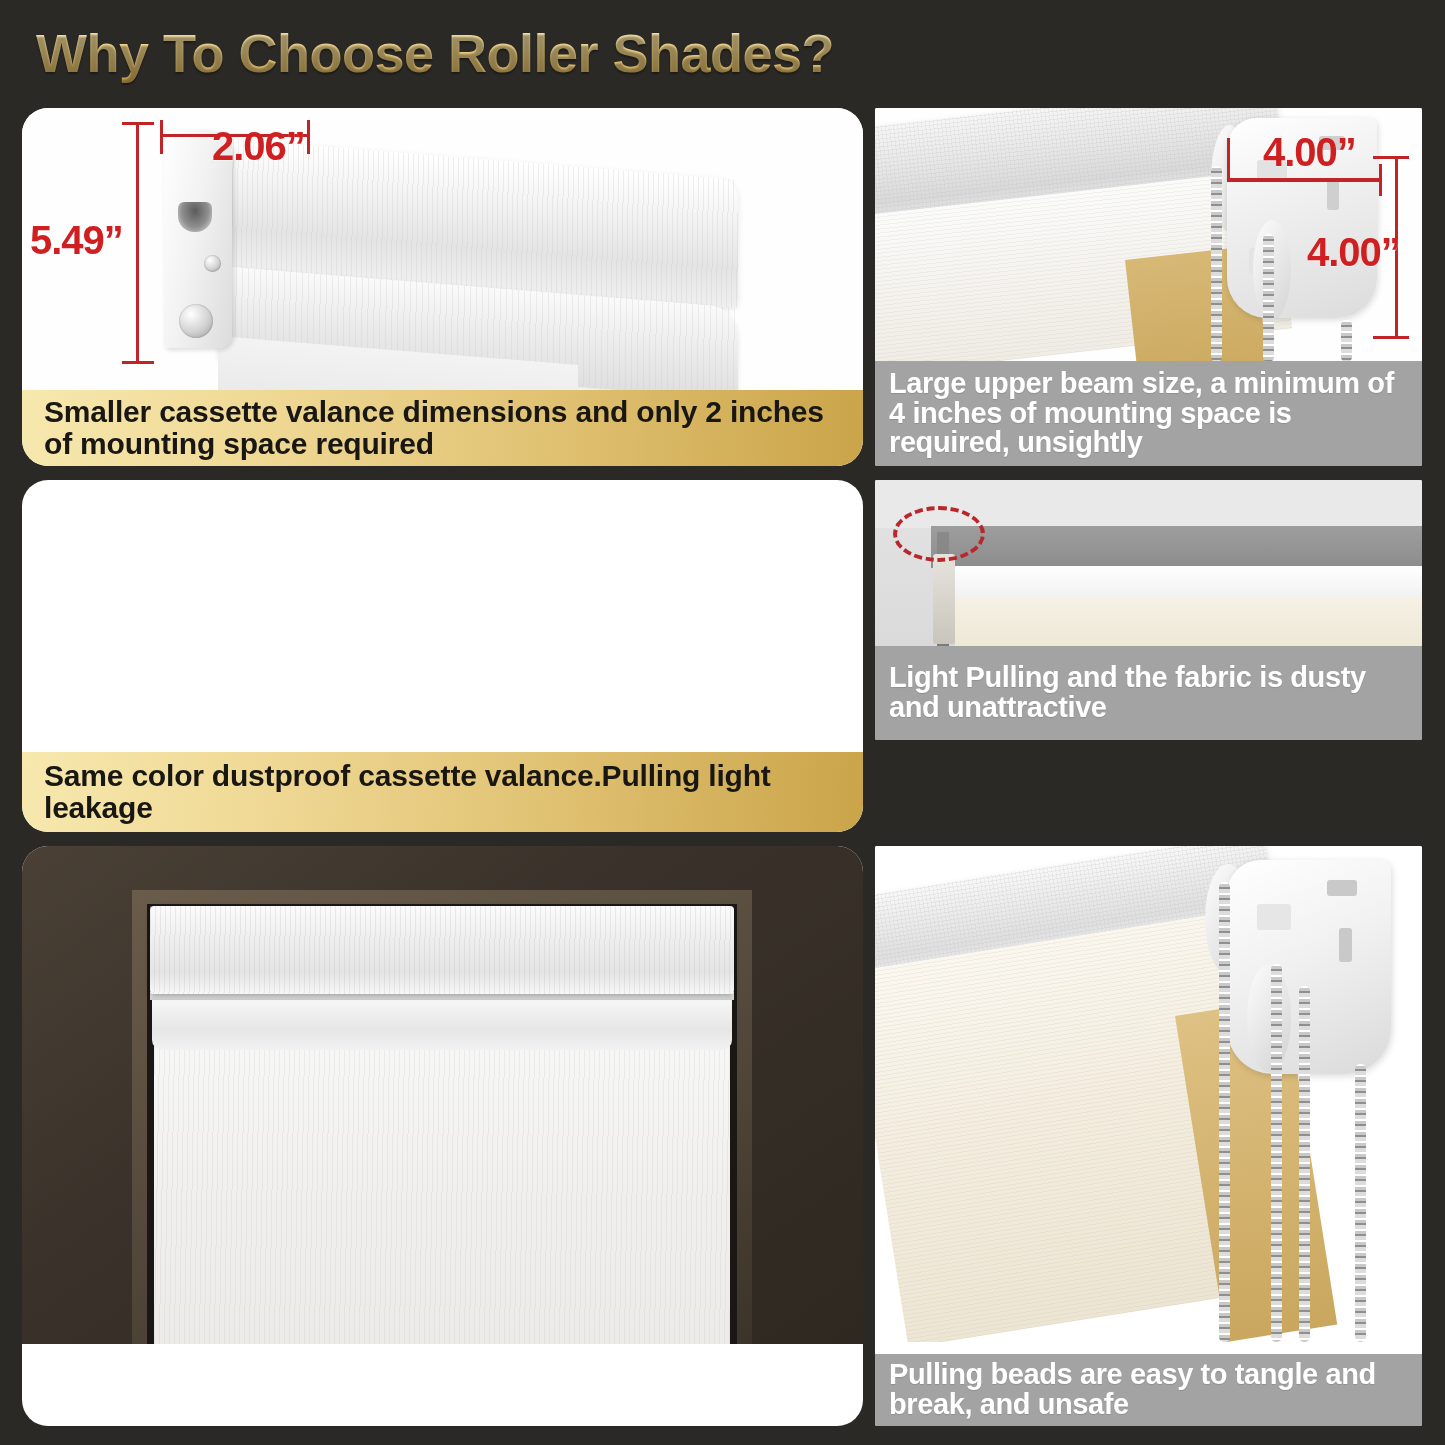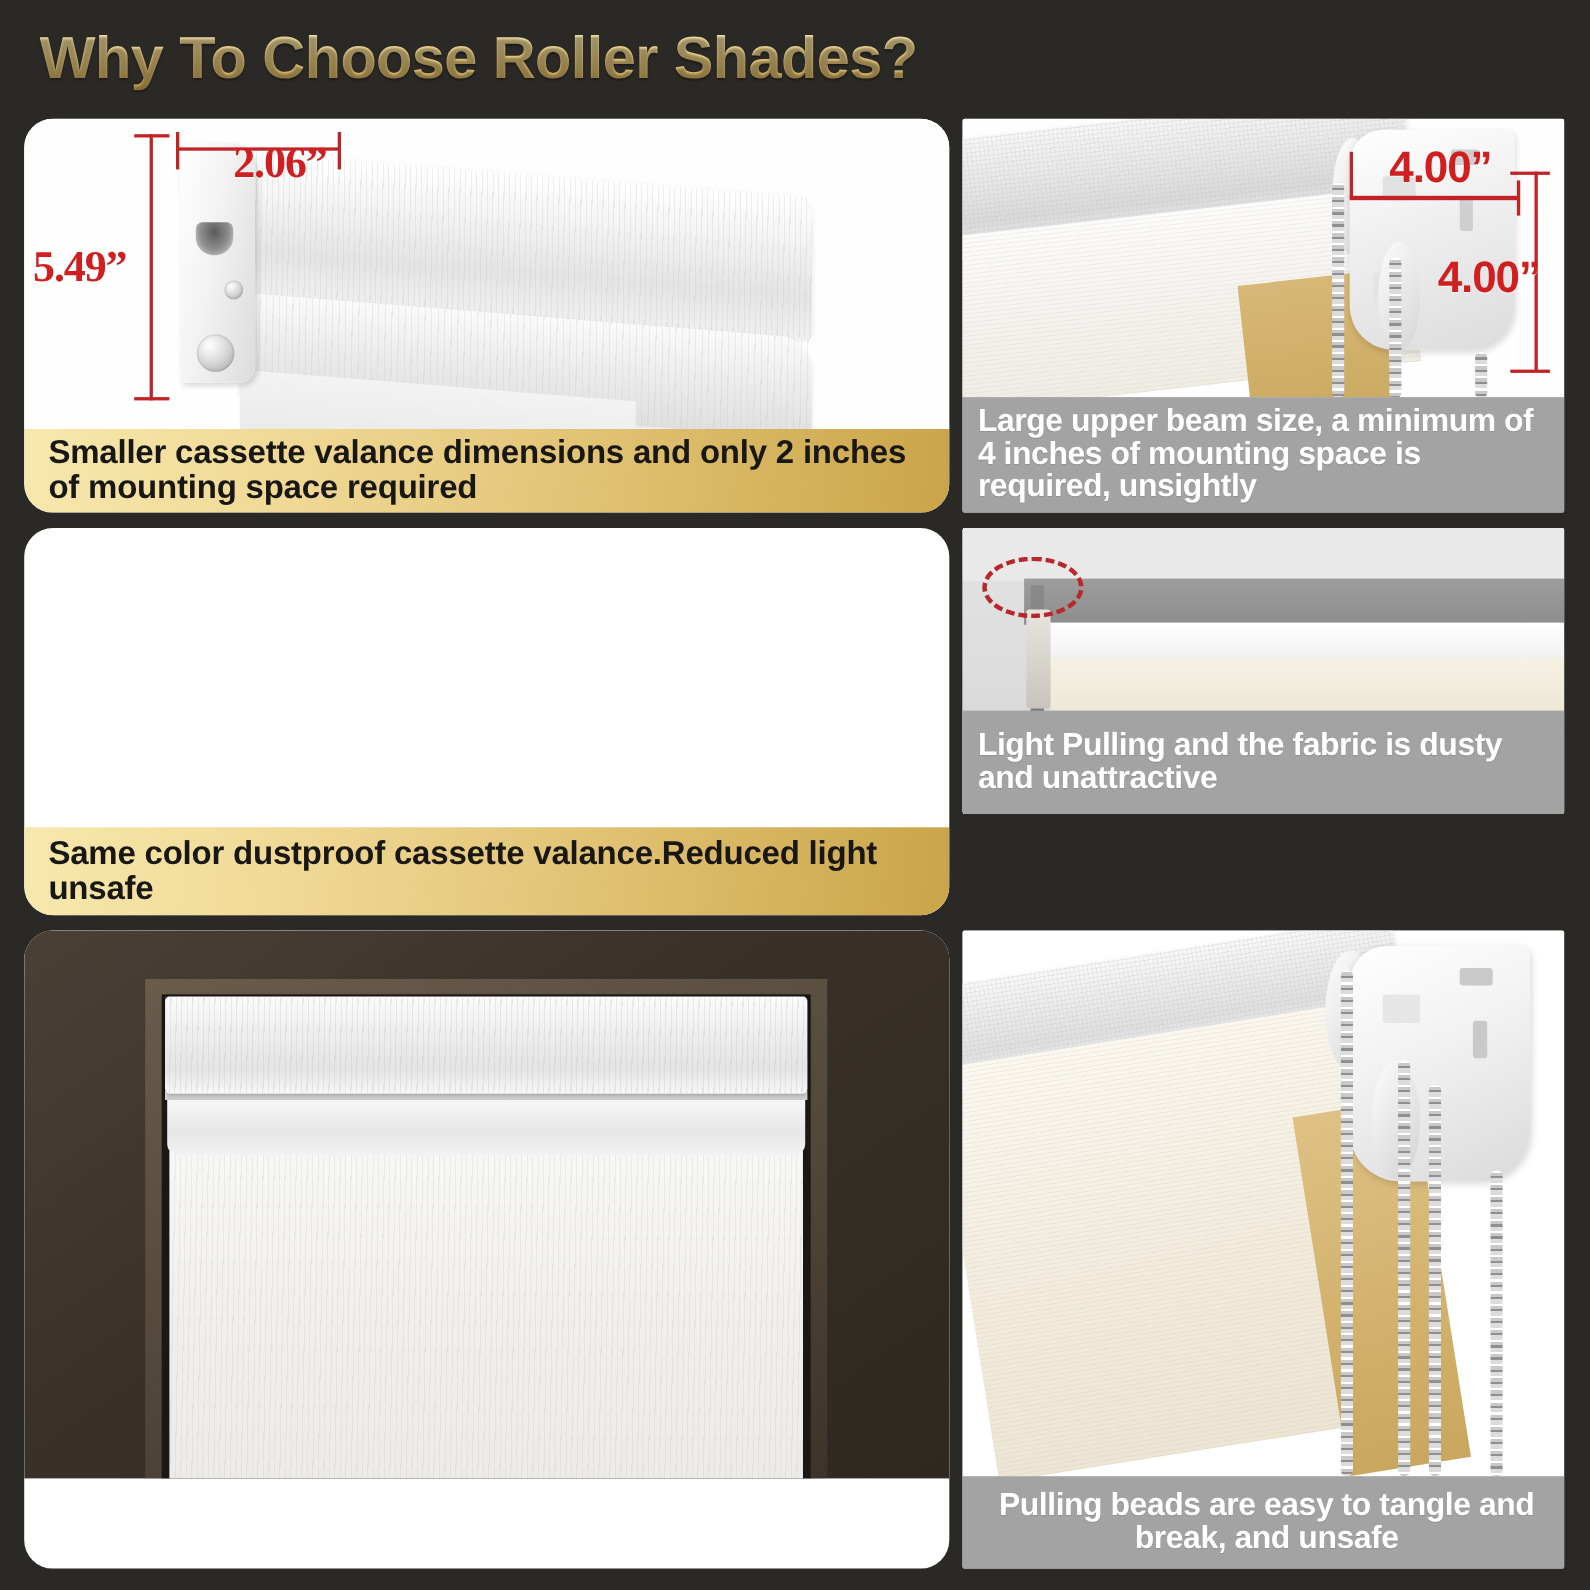--- a/index.html
+++ b/index.html
@@ -314,21 +314,21 @@
 
 <div id="page">
 
   <div class="page-title">Why To Choose Roller Shades?</div>
 
   <div class="grid">
 
     <div class="row" style="height:372px;">
 
       <div class="card left" style="top:0; height:358px;">
-        <div class="photo p1" style="height:282px;font-family:Liberation Serif, serif;">
+        <div class="photo p1" style="height:282px;">
           <div class="beam-top"></div>
           <div class="beam-bot"></div>
           <div class="skirt"></div>
           <div class="bracket"></div>
           <div class="screw1"></div>
           <div class="screw2"></div>
 
           <div class="rl" style="left:138px; top:12px; width:3px; height:34px;"></div>
           <div class="rl" style="left:138px; top:26px; width:150px; height:3px;"></div>
           <div class="rl" style="left:285px; top:12px; width:3px; height:34px;"></div>
@@ -374,21 +374,21 @@
         <div class="caption bad" style="height:105px;">
           <span class="caption-text">Large upper beam size, a minimum of 4 inches of mounting space is required, unsightly</span>
         </div>
       </div>
     </div>
 
     <div class="row" style="height:366px; top:372px; position:absolute;">
 
       <div class="card left" style="top:0; height:352px;">
         <div class="caption good" style="height:80px;">
-          <span class="caption-text">Same color dustproof cassette valance.Reduced light unsafe</span>
+          <span class="caption-text">Same color dustproof cassette valance.Pulling light leakage</span>
         </div>
       </div>
 
       <div class="card right" style="top:0; height:260px;">
         <div class="photo p4" style="height:258px;">
           <div class="topwall"></div>
           <div class="beamdark"></div>
           <div class="beamwhite"></div>
           <div class="cream"></div>
           <div class="railwhite"></div>
@@ -443,20 +443,20 @@
             <span class="slot" style="left:112px; top:68px; width:13px; height:34px;"></span>
             <span class="slot" style="left:30px; top:44px; width:34px; height:26px; background:#e6e6e6;"></span>
             <span class="slot" style="left:24px; top:140px; width:40px; height:30px; background:#e8e8e8;"></span>
           </div>
           <div class="endcap2"></div>
           <div class="bead-chain" style="left:344px; top:36px; height:460px;"></div>
           <div class="bead-chain" style="left:396px; top:118px; height:378px;"></div>
           <div class="bead-chain" style="left:424px; top:140px; height:356px;"></div>
           <div class="bead-chain" style="left:480px; top:218px; height:278px;"></div>
         </div>
-        <div class="caption bad" style="height:84px;text-align:center;">
+        <div class="caption bad" style="height:72px;">
           <span class="caption-text">Pulling beads are easy to tangle and break, and unsafe</span>
         </div>
       </div>
     </div>
 
   </div>
 </div>
 
 </body></html>

